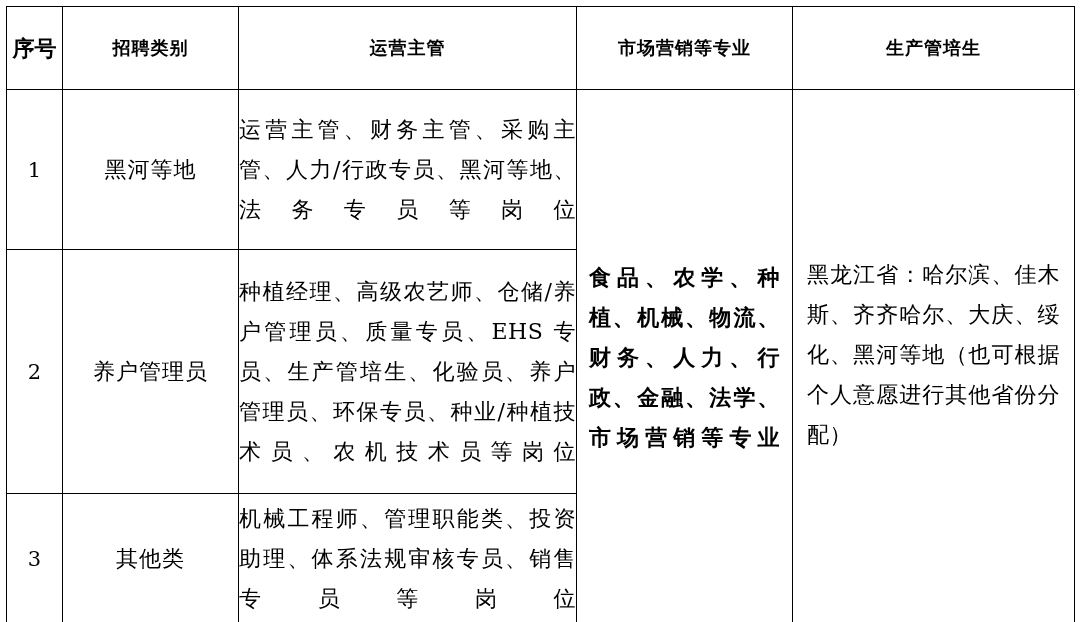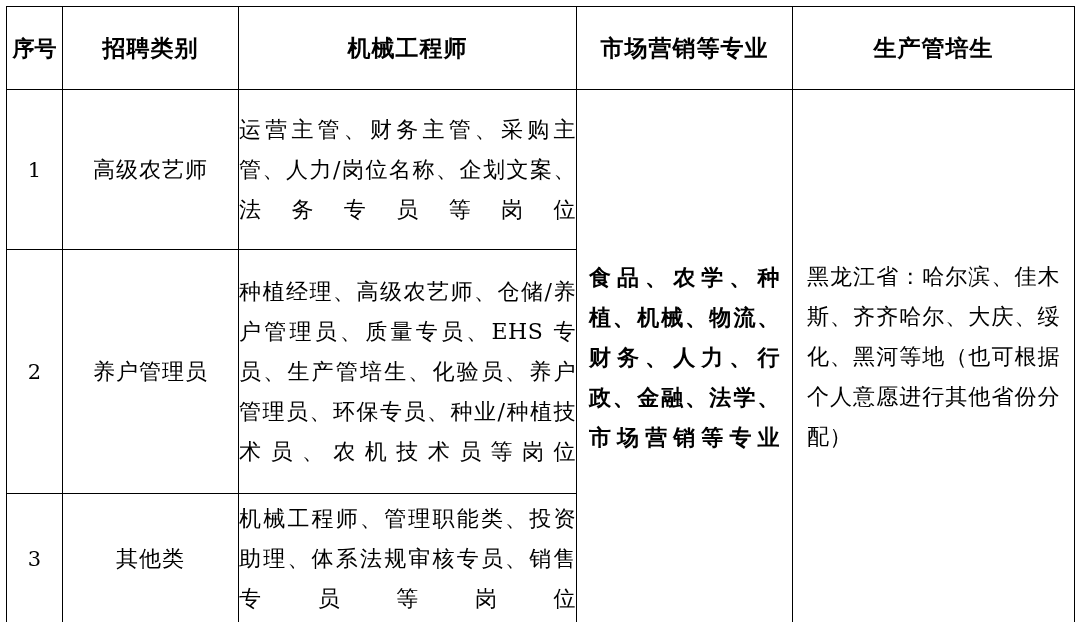--- a/index.html
+++ b/index.html
@@ -36,21 +36,21 @@
   
   col.c-seq   { width: 56px; }
   col.c-cat   { width: 176px; }
   col.c-post  { width: 338px; }
   col.c-major { width: 216px; }
   col.c-loc   { width: 282px; }
 
   .hdr {
     text-align: center;
     font-weight: bold;
-    font-size: 23px;
+    font-size: 18px;
     line-height: 30px;
     height: 82px;
     letter-spacing: 1px;
   }
   .hdr.seq {
     font-size: 22px;
     line-height: 29px;
     letter-spacing: 0;
   }
   .cell-seq {
@@ -74,20 +74,21 @@
   .cell-just.major {
     text-align: justify;
     text-align-last: justify;
     padding: 10px 12px;
     font-weight: bold;
   }
   .cell-just.loc {
     text-align: justify;
     text-align-last: left;
     padding: 10px 14px;
+    font-family: Liberation Mono, monospace;
   }
   .row1 { height: 160px; }
   .row2 { height: 244px; }
   .row3 { height: 130px; }
 </style>
 </head>
 <body>
 
 <div class="sheet">
   <table class="recruit-table">
@@ -95,30 +96,30 @@
       <col class="c-seq">
       <col class="c-cat">
       <col class="c-post">
       <col class="c-major">
       <col class="c-loc">
     </colgroup>
     <thead>
       <tr>
         <th class="hdr seq">序号</th>
         <th class="hdr">招聘类别</th>
-        <th class="hdr">机械工程师</th>
+        <th class="hdr">运营主管</th>
         <th class="hdr">市场营销等专业</th>
         <th class="hdr">生产管培生</th>
       </tr>
     </thead>
     <tbody>
       <tr class="row1">
         <td class="cell-seq">1</td>
-        <td class="cell-cat">高级农艺师</td>
-        <td class="cell-just">运营主管、财务主管、采购主管、人力/岗位名称、企划文案、法务专员等岗位</td>
+        <td class="cell-cat">黑河等地</td>
+        <td class="cell-just">运营主管、财务主管、采购主管、人力/行政专员、黑河等地、法务专员等岗位</td>
         <td class="cell-just major" rowspan="3">食品、农学、种植、机械、物流、财务、人力、行政、金融、法学、市场营销等专业</td>
         <td class="cell-just loc" rowspan="3">黑龙江省：哈尔滨、佳木斯、齐齐哈尔、大庆、绥化、黑河等地（也可根据个人意愿进行其他省份分配）</td>
       </tr>
       <tr class="row2">
         <td class="cell-seq">2</td>
         <td class="cell-cat">养户管理员</td>
         <td class="cell-just">种植经理、高级农艺师、仓储/养户管理员、质量专员、EHS 专员、生产管培生、化验员、养户管理员、环保专员、种业/种植技术员、农机技术员等岗位</td>
       </tr>
       <tr class="row3">
         <td class="cell-seq">3</td>

